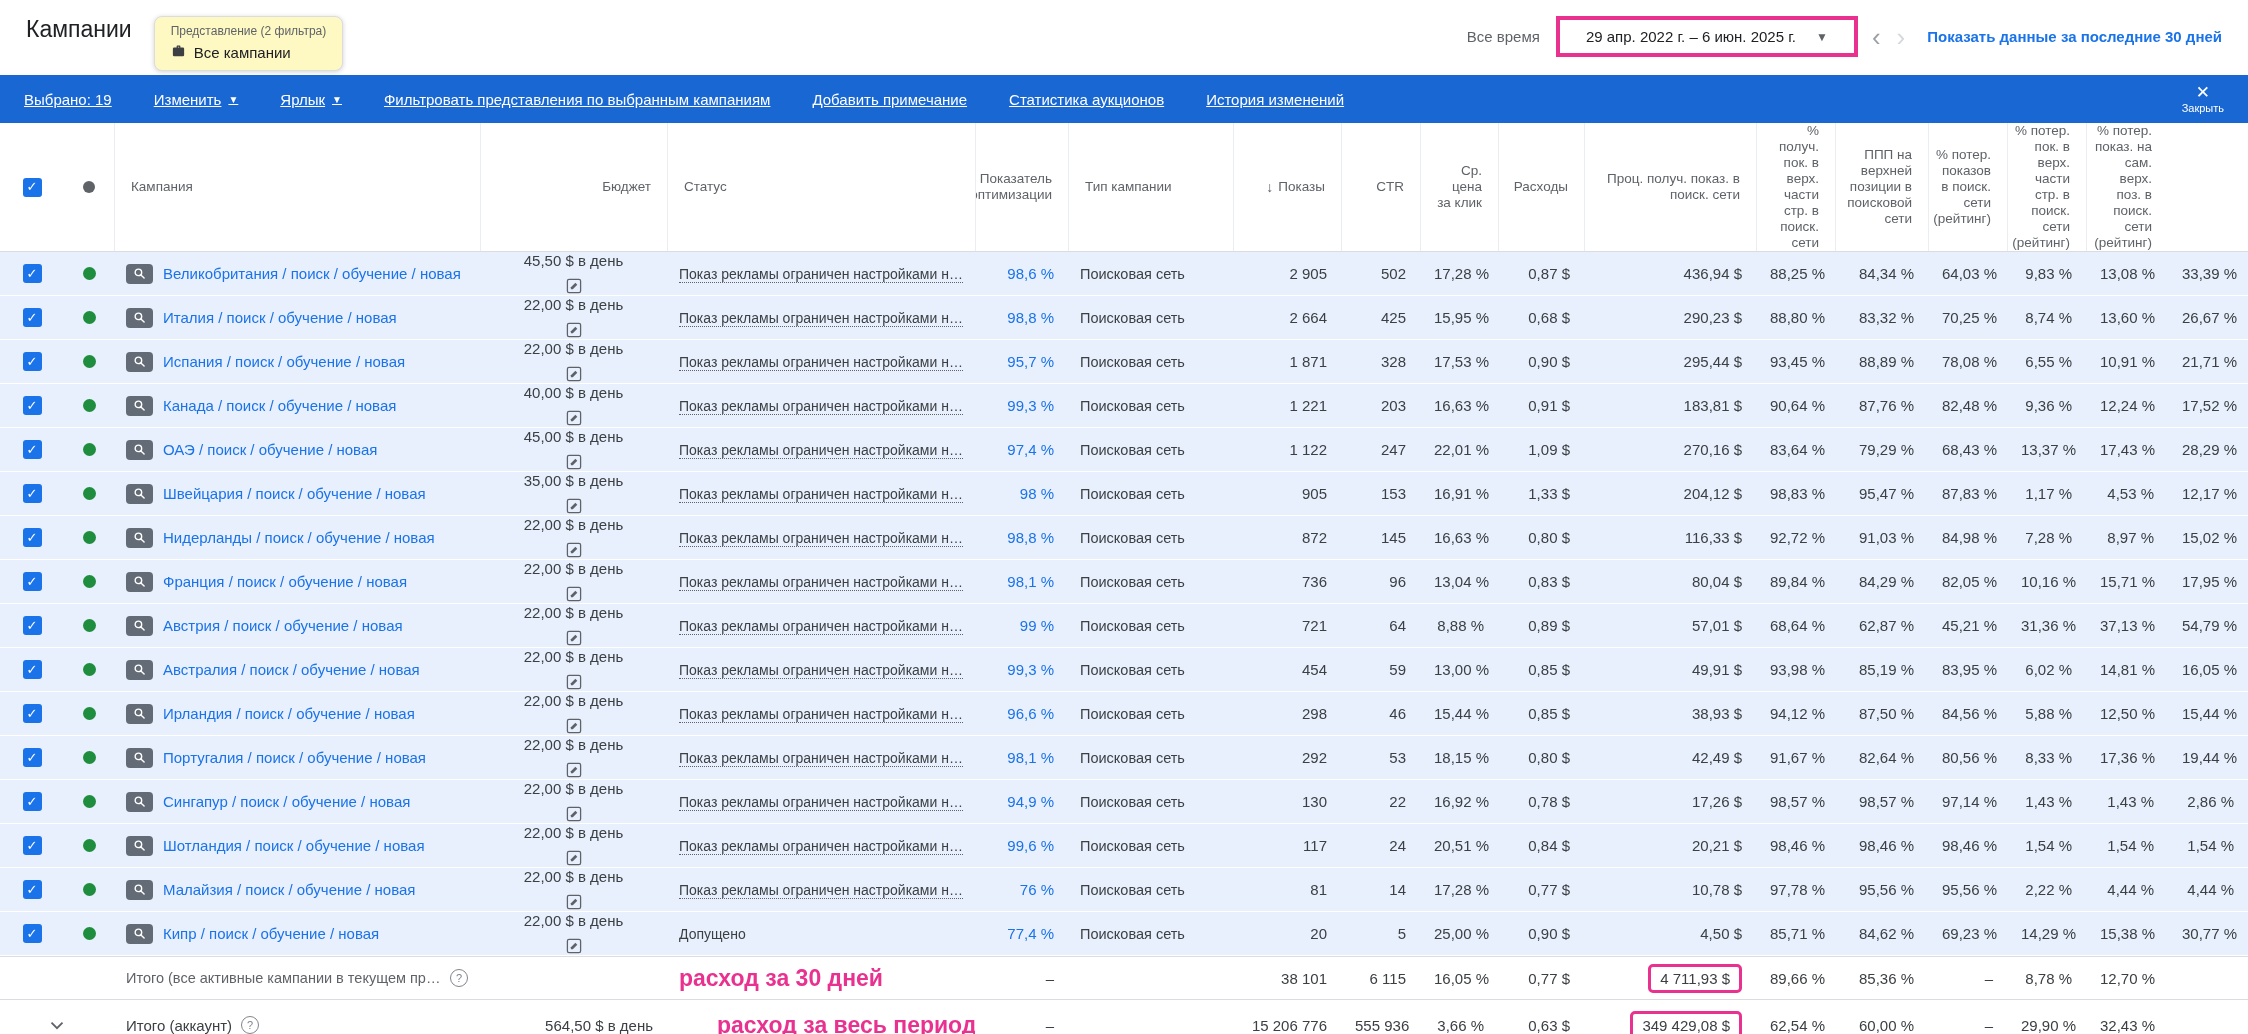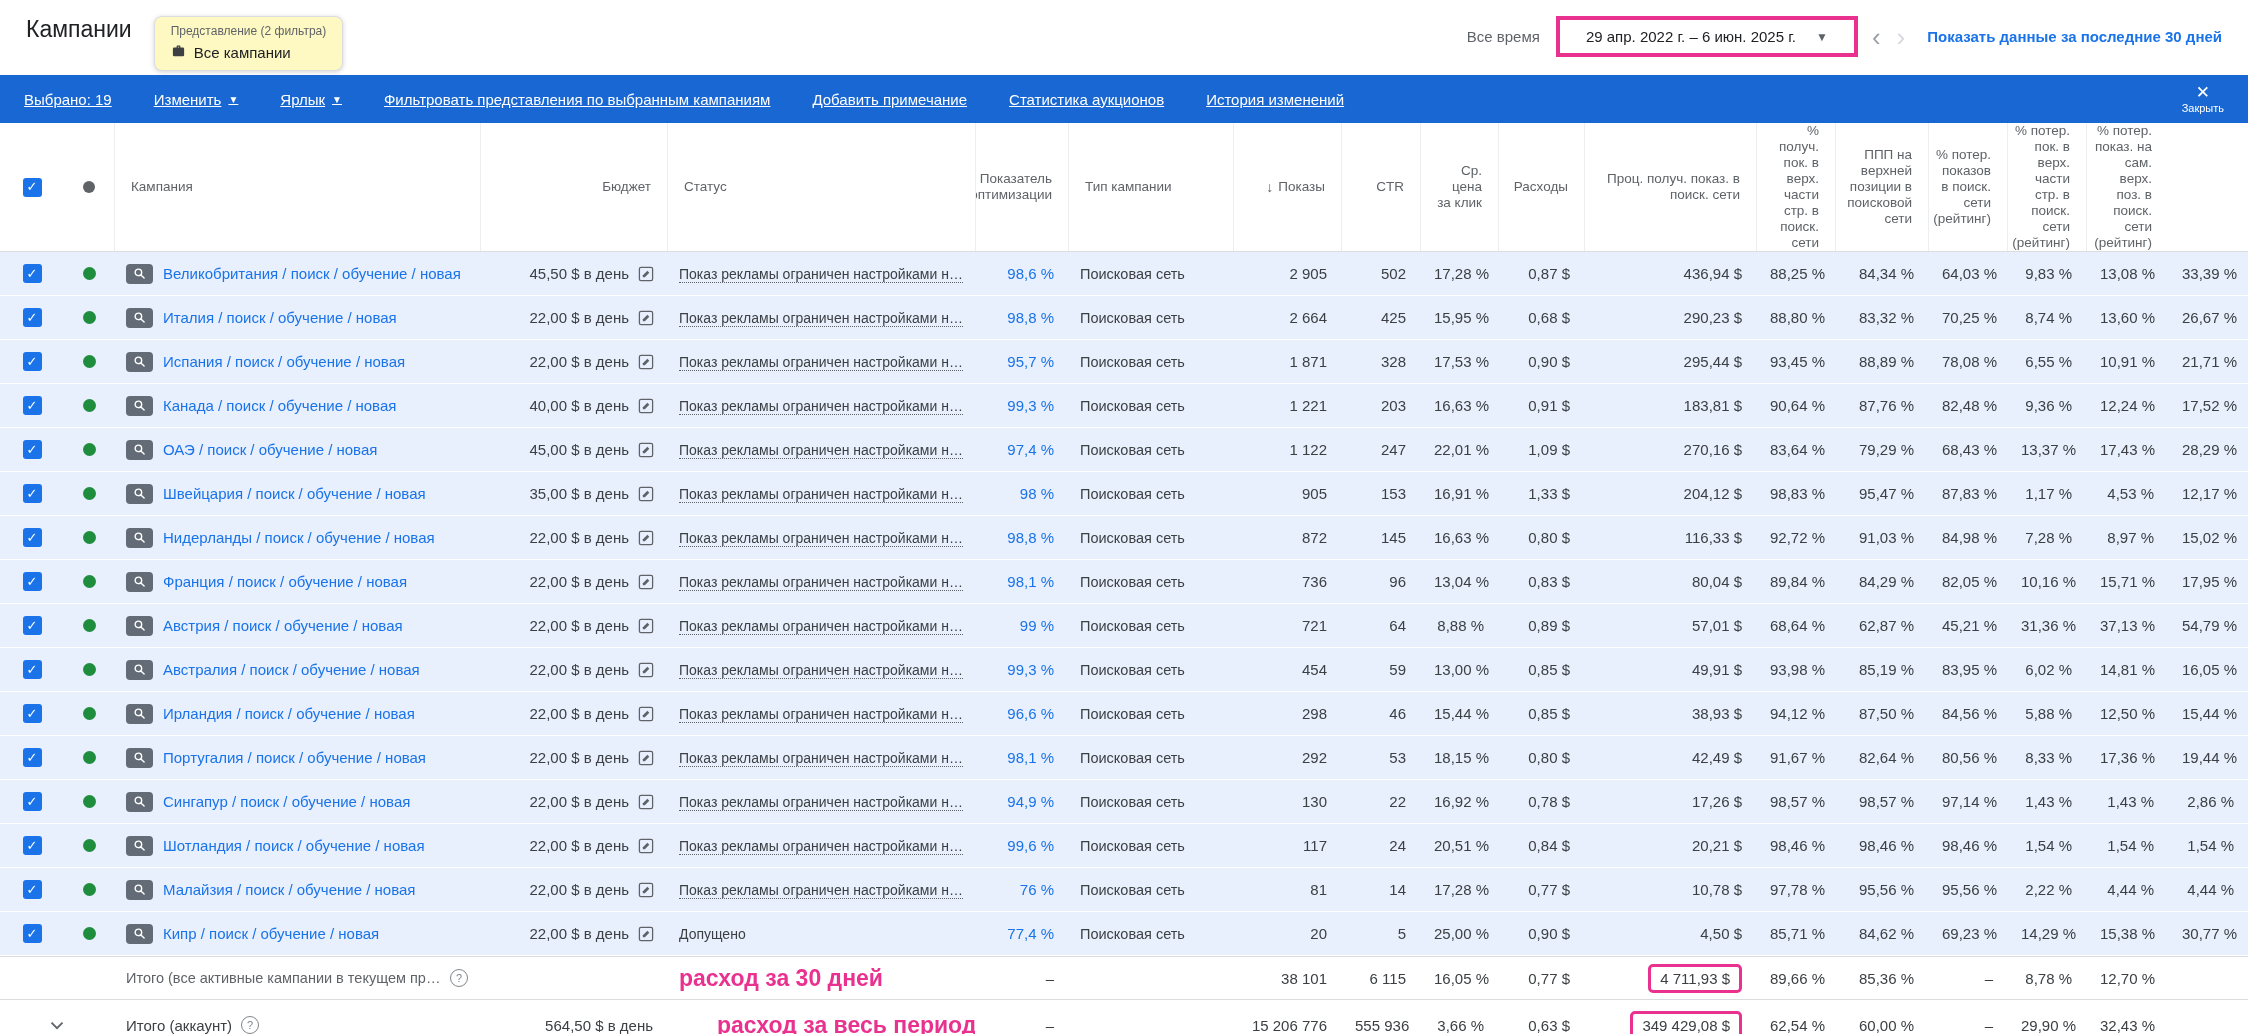--- a/index.html
+++ b/index.html
@@ -46,21 +46,21 @@
   
   .trow{display:grid;grid-template-columns:var(--cols);background:#e8f0fe;border-bottom:1px solid #fff;
         min-height:43px;align-items:center;font-size:15px;color:#3c4043;}
   .cell{padding:0 12px;box-sizing:border-box;overflow:hidden;}
   .ccenter{display:flex;align-items:center;justify-content:center;padding:0;box-sizing:border-box;}
   .num{text-align:right;padding:0 14px;white-space:nowrap;box-sizing:border-box;overflow:hidden;}
   .campcell{display:flex;align-items:center;gap:10px;padding-top:7px;padding-bottom:7px;}
   .camplink{color:var(--blue);line-height:19px;text-decoration:none;overflow:hidden;}
   .zoomchip{width:27px;height:20px;background:#636c76;border-radius:4px;display:flex;
             align-items:center;justify-content:center;flex:none;}
-  .budgetcell{display:flex;justify-content:flex-end;align-items:center;gap:8px;white-space:nowrap;}
+  .budgetcell{display:flex;justify-content:flex-end;align-items:center;gap:8px;white-space:nowrap;flex-direction:column;}
   .pencil{display:flex;flex:none;}
   .statuscell{white-space:nowrap;}
   .dotted{border-bottom:1px dotted #5f6368;font-size:14px;display:inline-block;max-width:100%;
           overflow:hidden;text-overflow:ellipsis;vertical-align:middle;}
   .plainstatus{font-size:14px;}
   .optlink{color:var(--blue);border-bottom:1px dotted var(--blue);text-decoration:none;}
   .typecell{font-size:14.5px;}
   .cb{width:19px;height:19px;background:var(--blue);border-radius:3px;color:#fff;font-size:13px;
       font-weight:bold;display:flex;align-items:center;justify-content:center;}
   .gdot{width:13px;height:13px;background:#1e8e3e;border-radius:50%;}

